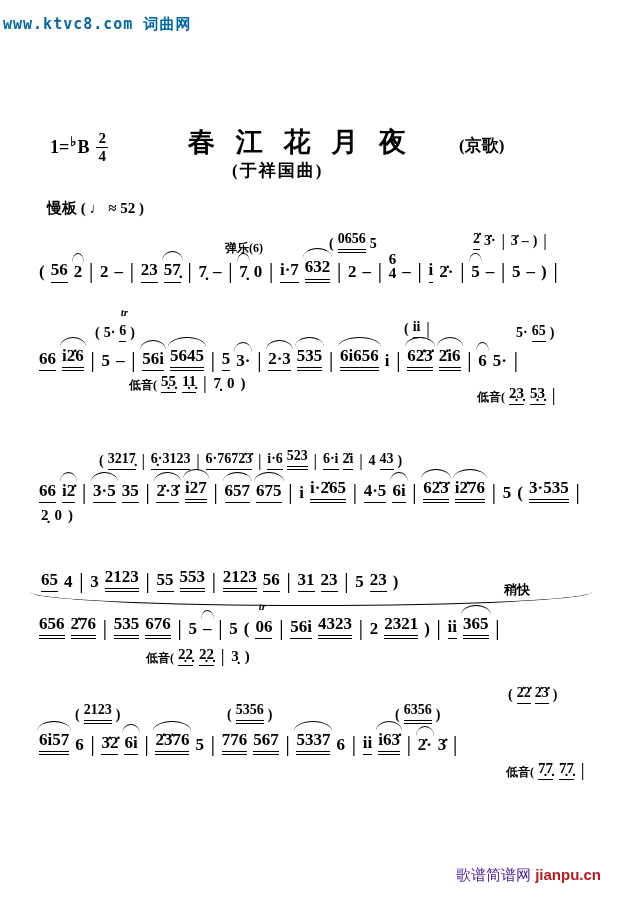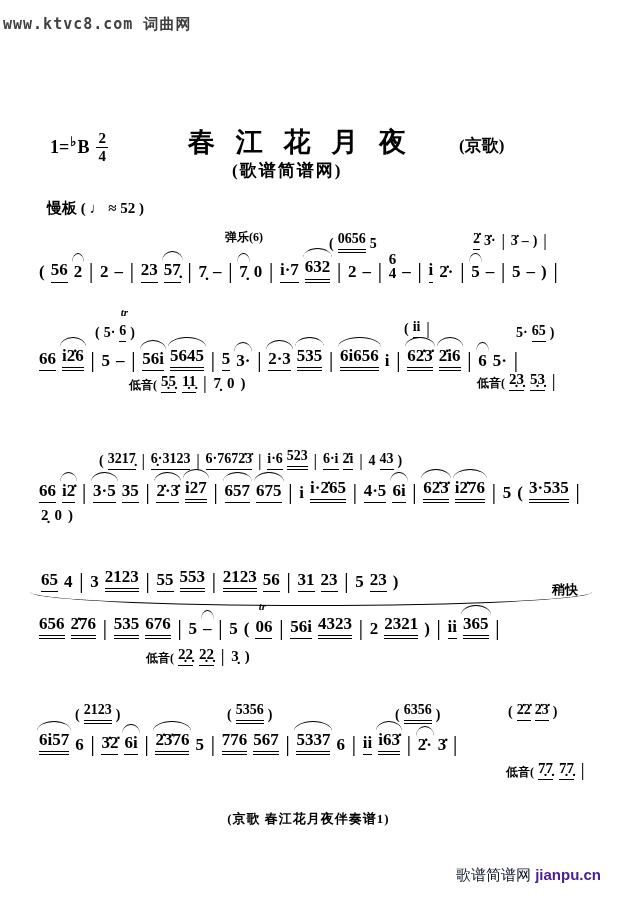--- a/index.html
+++ b/index.html
@@ -1,20 +1,20 @@
 <!DOCTYPE html>
 <html><head>
 <meta charset="utf-8">
 <style>
   html,body{margin:0;padding:0;background:#fff;}
   .sheet{position:relative;width:617px;height:902px;background:#ffffff;color:#000;
          font-family:"Liberation Serif",serif;overflow:hidden;}
 
   .wm-top{position:absolute;left:3px;top:15px;font-family:"DejaVu Sans Mono",monospace;
-          font-size:15px;font-weight:bold;color:#404040;letter-spacing:1px;}
+          font-size:15px;font-weight:bold;color:#0369a1;letter-spacing:1px;}
 
   .keysig{position:absolute;left:50px;top:131px;font-size:18px;font-weight:bold;
           display:flex;align-items:center;}
   .flat{font-size:13px;position:relative;top:-6px;margin:0 1px;}
   .meter{display:inline-flex;flex-direction:column;align-items:center;font-size:15px;
          line-height:1;margin-left:7px;font-weight:bold;}
   .meter .mt{border-bottom:1.6px solid #000;padding:0 2px 1px;}
   .meter .mb{padding-top:1px;}
 
   .title-row{position:absolute;left:188px;top:124px;display:flex;align-items:baseline;white-space:nowrap;gap:46px;}
@@ -46,22 +46,22 @@
   .tok.lbl{font-size:12px;margin-right:1px;}
 
   .slur{position:absolute;left:30px;top:592px;width:562px;height:13px;
         border-bottom:1.7px solid #000;border-radius:50%/0 0 100% 100%;}
 
   .caption{position:absolute;left:50%;transform:translateX(-50%);top:810px;
            font-size:13px;font-weight:bold;letter-spacing:1px;white-space:nowrap;}
 
   .wm-bottom{position:absolute;right:16px;top:866px;font-size:15px;white-space:nowrap;
              font-family:"Liberation Sans",sans-serif;}
-  .wm-site{color:#0f172a;}
-  .wm-url{color:#4c1d95;font-weight:bold;}
+  .wm-site{color:#4c1d95;}
+  .wm-url{color:#b91c1c;font-weight:bold;}
 </style>
 </head>
 <body>
 
 <div class="sheet">
 
   <div class="wm-top">www.ktvc8.com 词曲网</div>
 
   <div class="keysig">
     <span>1=</span>
@@ -70,60 +70,59 @@
     <span class="meter">
       <span class="mt">2</span>
       <span class="mb">4</span>
     </span>
   </div>
 
   <div class="title-row">
     <span class="title">春 江 花 月 夜</span>
     <span class="title-suffix">(京歌)</span>
   </div>
-  <div class="subtitle">(歌谱简谱网)</div>
+  <div class="subtitle">(于祥国曲)</div>
 
   <div class="tempo">
     <span>慢板</span>
     <span>( ♩ ≈ 52 )</span>
   </div>
 
-  <div class="plain" style="left:222px;top:229px;"><span class="tok lbl">弹乐(6)</span></div>
+  <div class="plain" style="left:222px;top:240px;"><span class="tok lbl">弹乐(6)</span></div>
   <div class="mrow small" style="left:327px;top:230px;"><span class="tok">(</span><span class="tok u2">0656</span><span class="tok">5</span></div>
   <div class="mrow small" style="left:471px;top:230px;text-align:right;"><span class="tok u1">2̇</span><span class="tok">3̇·</span><span class="tok bar">|</span><span class="tok">3̇</span><span class="tok">–</span><span class="tok">)</span><span class="tok bar">|</span></div>
   <div class="mrow" style="left:36px;top:252px;"><span class="tok">(</span><span class="tok u1">56</span><span class="tok arc">2</span><span class="tok bar">|</span><span class="tok">2</span><span class="tok">–</span><span class="tok bar">|</span><span class="tok u1">23</span><span class="tok u1 arc">57̣</span><span class="tok bar">|</span><span class="tok">7̣</span><span class="tok">–</span><span class="tok bar">|</span><span class="tok arc">7̣</span><span class="tok">0</span><span class="tok bar">|</span><span class="tok u1">i·7</span><span class="tok u2 arc">632</span><span class="tok bar">|</span><span class="tok">2</span><span class="tok">–</span><span class="tok bar">|</span><span class="tok stack">
         <span>6</span>
         <span>4</span>
       </span><span class="tok">–</span><span class="tok bar">|</span><span class="tok u1">i</span><span class="tok">2̇·</span><span class="tok bar">|</span><span class="tok arc">5</span><span class="tok">–</span><span class="tok bar">|</span><span class="tok">5</span><span class="tok">–</span><span class="tok">)</span><span class="tok bar">|</span></div>
 
   <div class="mrow small" style="left:93px;top:322px;"><span class="tok">(</span><span class="tok">5·</span><span class="tok u1 trr">6</span><span class="tok">)</span></div>
   <div class="mrow small" style="left:402px;top:318px;"><span class="tok">(</span><span class="tok u1">ii</span><span class="tok bar">|</span></div>
   <div class="mrow small" style="left:514px;top:322px;"><span class="tok">5·</span><span class="tok u1">65</span><span class="tok">)</span></div>
   <div class="mrow" style="left:36px;top:345px;"><span class="tok u1">66</span><span class="tok u2 arc">i2̇6</span><span class="tok bar">|</span><span class="tok">5</span><span class="tok">–</span><span class="tok bar">|</span><span class="tok u1 arc">56i</span><span class="tok u2 arc">5645</span><span class="tok bar">|</span><span class="tok u1">5</span><span class="tok arc">3·</span><span class="tok bar">|</span><span class="tok u1 arc">2·3</span><span class="tok u2 arc">535</span><span class="tok bar">|</span><span class="tok u2 arc">6i656</span><span class="tok">i</span><span class="tok bar">|</span><span class="tok u2 arc">62̇3̇</span><span class="tok u2 arc">2̇i6</span><span class="tok bar">|</span><span class="tok arc">6</span><span class="tok">5·</span><span class="tok bar">|</span></div>
   <div class="mrow bass" style="left:126px;top:372px;"><span class="tok lbl">低音(</span><span class="tok u1">5̣5̣</span><span class="tok u1">1̣1̣</span><span class="tok bar">|</span><span class="tok">7̣</span><span class="tok">0</span><span class="tok">)</span></div>
-  <div class="mrow bass" style="left:474px;top:370px;"><span class="tok lbl">低音(</span><span class="tok u1">2̣3̣</span><span class="tok u1">5̣3̣</span><span class="tok bar">|</span></div>
+  <div class="mrow bass" style="left:474px;top:384px;"><span class="tok lbl">低音(</span><span class="tok u1">2̣3̣</span><span class="tok u1">5̣3̣</span><span class="tok bar">|</span></div>
 
   <div class="mrow small" style="left:97px;top:447px;"><span class="tok">(</span><span class="tok u1">3217̣</span><span class="tok bar">|</span><span class="tok u1">6̣·3123</span><span class="tok bar">|</span><span class="tok u1">6·7672̇3̇</span><span class="tok bar">|</span><span class="tok u1">i·6</span><span class="tok u2">523</span><span class="tok bar">|</span><span class="tok u1">6·i</span><span class="tok u1">2̇i</span><span class="tok bar">|</span><span class="tok">4</span><span class="tok u1">43</span><span class="tok">)</span></div>
   <div class="mrow" style="left:36px;top:477px;"><span class="tok u1">66</span><span class="tok u1 arc">i2̇</span><span class="tok bar">|</span><span class="tok u1 arc">3·5</span><span class="tok u1">35</span><span class="tok bar">|</span><span class="tok u1 arc">2̇·3̇</span><span class="tok u2 arc">i27</span><span class="tok bar">|</span><span class="tok u1 arc">657</span><span class="tok u1 arc">675</span><span class="tok bar">|</span><span class="tok">i</span><span class="tok u2">i·2̇65</span><span class="tok bar">|</span><span class="tok u1">4·5</span><span class="tok u1 arc">6i</span><span class="tok bar">|</span><span class="tok u2 arc">62̇3̇</span><span class="tok u2 arc">i2̇76</span><span class="tok bar">|</span><span class="tok">5</span><span class="tok">(</span><span class="tok u2">3·535</span><span class="tok bar">|</span></div>
   <div class="mrow bass" style="left:38px;top:506px;"><span class="tok">2̣</span><span class="tok">0</span><span class="tok">)</span></div>
 
   <div class="mrow" style="left:38px;top:566px;"><span class="tok u1">65</span><span class="tok">4</span><span class="tok bar">|</span><span class="tok">3</span><span class="tok u2">2123</span><span class="tok bar">|</span><span class="tok u1">55</span><span class="tok u2">553</span><span class="tok bar">|</span><span class="tok u2">2123</span><span class="tok u1">56</span><span class="tok bar">|</span><span class="tok u1">31</span><span class="tok u1">23</span><span class="tok bar">|</span><span class="tok">5</span><span class="tok u1">23</span><span class="tok">)</span></div>
-  <div class="plain" style="left:504px;top:581px;margin-left:48px;">稍快</div>
+  <div class="plain" style="left:504px;top:581px;">稍快</div>
   <div class="slur"></div>
 
   <div class="mrow" style="left:36px;top:613px;"><span class="tok u2">656</span><span class="tok u2">2̇76</span><span class="tok bar">|</span><span class="tok u2">535</span><span class="tok u2">676</span><span class="tok bar">|</span><span class="tok">5</span><span class="tok arc">–</span><span class="tok bar">|</span><span class="tok">5</span><span class="tok">(</span><span class="tok u1 trr">06</span><span class="tok bar">|</span><span class="tok u1">56i</span><span class="tok u2">4323</span><span class="tok bar">|</span><span class="tok">2</span><span class="tok u2">2321</span><span class="tok">)</span><span class="tok bar">|</span><span class="tok u1">ii</span><span class="tok u2 arc">365</span><span class="tok bar">|</span></div>
   <div class="mrow bass" style="left:143px;top:645px;"><span class="tok lbl">低音(</span><span class="tok u1">2̣2̣</span><span class="tok u1">2̣2̣</span><span class="tok bar">|</span><span class="tok">3̣</span><span class="tok">)</span></div>
 
   <div class="mrow small" style="left:73px;top:701px;"><span class="tok">(</span><span class="tok u2">2123</span><span class="tok">)</span></div>
   <div class="mrow small" style="left:225px;top:701px;"><span class="tok">(</span><span class="tok u2">5356</span><span class="tok">)</span></div>
   <div class="mrow small" style="left:393px;top:701px;"><span class="tok">(</span><span class="tok u2">6356</span><span class="tok">)</span></div>
-  <div class="mrow small" style="left:506px;top:701px;"><span class="tok">(</span><span class="tok u1">2̇2̇</span><span class="tok u1">2̇3̇</span><span class="tok">)</span></div>
+  <div class="mrow small" style="left:506px;top:684px;"><span class="tok">(</span><span class="tok u1">2̇2̇</span><span class="tok u1">2̇3̇</span><span class="tok">)</span></div>
   <div class="mrow" style="left:36px;top:729px;"><span class="tok u2 arc">6i57</span><span class="tok">6</span><span class="tok bar">|</span><span class="tok u1">3̇2̇</span><span class="tok u1 arc">6i</span><span class="tok bar">|</span><span class="tok u2 arc">2̇3̇76</span><span class="tok">5</span><span class="tok bar">|</span><span class="tok u2">776</span><span class="tok u2">567</span><span class="tok bar">|</span><span class="tok u2 arc">5337</span><span class="tok">6</span><span class="tok bar">|</span><span class="tok u1">ii</span><span class="tok u2 arc">i63̇</span><span class="tok bar">|</span><span class="tok arc">2̇·</span><span class="tok">3̇</span><span class="tok bar">|</span></div>
   <div class="mrow bass" style="left:472px;top:759px;margin-left:31px;"><span class="tok lbl">低音(</span><span class="tok u1">7̣7̣</span><span class="tok u1">7̣7̣</span><span class="tok bar">|</span></div>
 
-  <div class="caption">(京歌 春江花月夜伴奏谱1)</div>
 
   <div class="wm-bottom">
     <span class="wm-site">歌谱简谱网</span>
     <span class="wm-url">jianpu.cn</span>
   </div>
 
 </div>
 
 </body></html>

